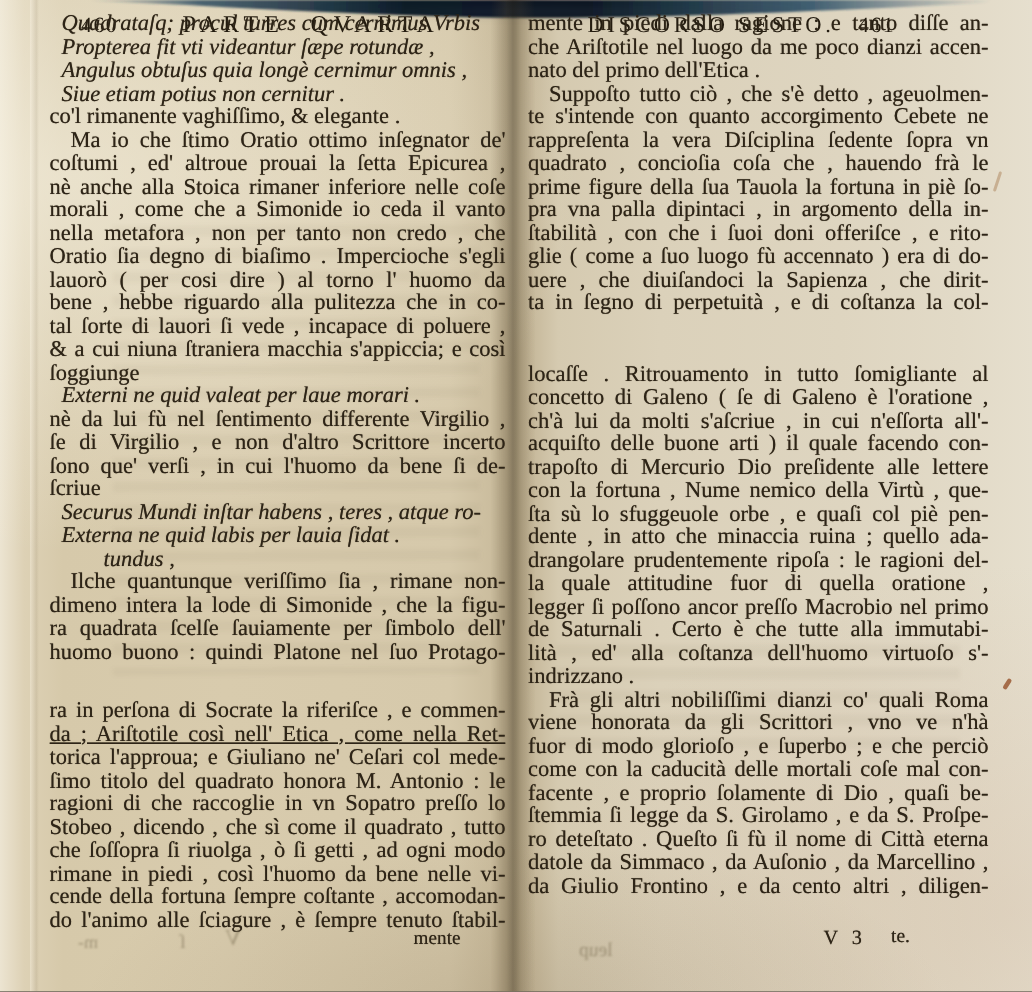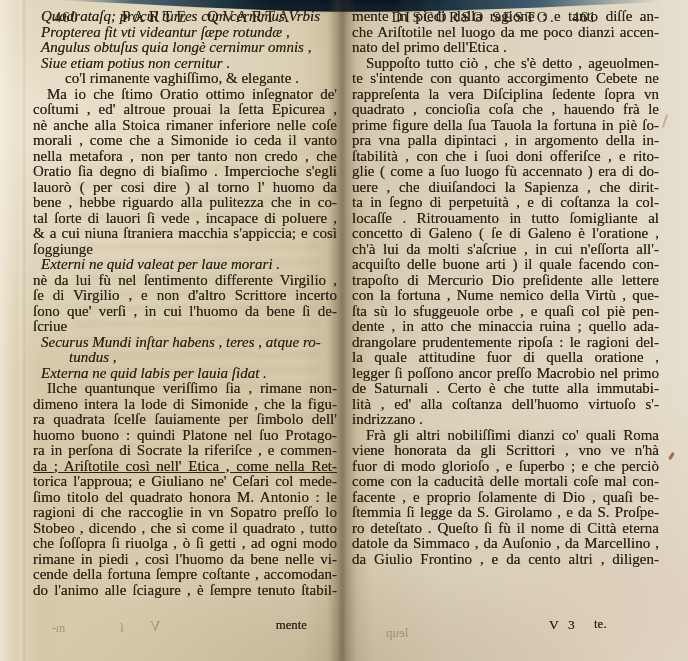--- a/index.html
+++ b/index.html
@@ -93,21 +93,21 @@
   <div class="pagenum pagenum-left">460</div>
   <div class="title title-left">PARTE QVARTA</div>
   <div class="textcol textcol-left">
       <div class="block">
         <div class="line it" style="padding-left: 8px;">Quadrataſq; procul turres cum cernimus Vrbis</div>
         <div class="line it" style="padding-left: 8px;">Propterea fit vti videantur ſæpe rotundæ ,</div>
         <div class="line it" style="padding-left: 8px;">Angulus obtuſus quia longè cernimur omnis ,</div>
         <div class="line it" style="padding-left: 8px;">Siue etiam potius non cernitur .</div>
       </div>
       <div class="block">
-        <div class="line" style="padding-left: 0px; margin-left: 32px;">co'l rimanente vaghiſſimo, &amp; elegante .</div>
+        <div class="line" style="padding-left: 0px;">co'l rimanente vaghiſſimo, &amp; elegante .</div>
       </div>
       <div class="block">
         <div class="line j" style="padding-left: 14px;">Ma io che ſtimo Oratio ottimo inſegnator de'</div>
         <div class="line j" style="padding-left: 0px;">coſtumi , ed' altroue prouai la ſetta Epicurea ,</div>
         <div class="line j" style="padding-left: 0px;">nè anche alla Stoica rimaner inferiore nelle coſe</div>
         <div class="line j" style="padding-left: 0px;">morali , come che a Simonide io ceda il vanto</div>
         <div class="line j" style="padding-left: 0px;">nella metafora , non per tanto non credo , che</div>
         <div class="line j" style="padding-left: 0px;">Oratio ſia degno di biaſimo . Impercioche s'egli</div>
         <div class="line j" style="padding-left: 0px;">lauorò ( per cosi dire ) al torno l' huomo da</div>
         <div class="line j" style="padding-left: 0px;">bene , hebbe riguardo alla pulitezza che in co-</div>
@@ -119,29 +119,29 @@
         <div class="line it" style="padding-left: 8px;">Externi ne quid valeat per laue morari .</div>
       </div>
       <div class="block">
         <div class="line j" style="padding-left: 0px;">nè da lui fù nel ſentimento differente Virgilio ,</div>
         <div class="line j" style="padding-left: 0px;">ſe di Virgilio , e non d'altro Scrittore incerto</div>
         <div class="line j" style="padding-left: 0px;">ſono que' verſi , in cui l'huomo da bene ſi de-</div>
         <div class="line" style="padding-left: 0px;">ſcriue</div>
       </div>
       <div class="block">
         <div class="line it" style="padding-left: 8px;">Securus Mundi inſtar habens , teres , atque ro-</div>
+        <div class="line it" style="padding-left: 8px;">Externa ne quid labis per lauia ſidat .</div>
         <div class="line it" style="padding-left: 36px;">tundus ,</div>
-        <div class="line it" style="padding-left: 8px;">Externa ne quid labis per lauia ſidat .</div>
       </div>
       <div class="block">
         <div class="line j" style="padding-left: 14px;">Ilche quantunque veriſſimo ſia , rimane non-</div>
         <div class="line j" style="padding-left: 0px;">dimeno intera la lode di Simonide , che la figu-</div>
         <div class="line j" style="padding-left: 0px;">ra quadrata ſcelſe ſauiamente per ſimbolo dell'</div>
         <div class="line j" style="padding-left: 0px;">huomo buono : quindi Platone nel ſuo Protago-</div>
-        <div class="line j" style="padding-left: 0px;">ra in perſona di Socrate la riferiſce , e commen-</div>
+        <div class="line j" style="padding-left: 0px; margin-top: 24px;">ra in perſona di Socrate la riferiſce , e commen-</div>
         <div class="line j" style="padding-left: 0px; text-decoration: underline;">da ; Ariſtotile così nell' Etica , come nella Ret-</div>
         <div class="line j" style="padding-left: 0px;">torica l'approua; e Giuliano ne' Ceſari col mede-</div>
         <div class="line j" style="padding-left: 0px;">ſimo titolo del quadrato honora M. Antonio : le</div>
         <div class="line j" style="padding-left: 0px;">ragioni di che raccoglie in vn Sopatro preſſo lo</div>
         <div class="line j" style="padding-left: 0px;">Stobeo , dicendo , che sì come il quadrato , tutto</div>
         <div class="line j" style="padding-left: 0px;">che ſoſſopra ſi riuolga , ò ſi getti , ad ogni modo</div>
         <div class="line j" style="padding-left: 0px;">rimane in piedi , così l'huomo da bene nelle vi-</div>
         <div class="line j" style="padding-left: 0px;">cende della fortuna ſempre coſtante , accomodan-</div>
         <div class="line j" style="padding-left: 0px;">do l'animo alle ſciagure , è ſempre tenuto ſtabil-</div>
       </div>
@@ -160,21 +160,21 @@
         <div class="line j" style="padding-left: 14px;">Suppoſto tutto ciò , che s'è detto , ageuolmen-</div>
         <div class="line j" style="padding-left: 0px;">te s'intende con quanto accorgimento Cebete ne</div>
         <div class="line j" style="padding-left: 0px;">rappreſenta la vera Diſciplina ſedente ſopra vn</div>
         <div class="line j" style="padding-left: 0px;">quadrato , concioſia coſa che , hauendo frà le</div>
         <div class="line j" style="padding-left: 0px;">prime figure della ſua Tauola la fortuna in piè ſo-</div>
         <div class="line j" style="padding-left: 0px;">pra vna palla dipintaci , in argomento della in-</div>
         <div class="line j" style="padding-left: 0px;">ſtabilità , con che i ſuoi doni offeriſce , e rito-</div>
         <div class="line j" style="padding-left: 0px;">glie ( come a ſuo luogo fù accennato ) era di do-</div>
         <div class="line j" style="padding-left: 0px;">uere , che diuiſandoci la Sapienza , che dirit-</div>
         <div class="line j" style="padding-left: 0px;">ta in ſegno di perpetuità , e di coſtanza la col-</div>
-        <div class="line j" style="padding-left: 0px;">locaſſe . Ritrouamento in tutto ſomigliante al</div>
+        <div class="line j" style="padding-left: 0px; margin-top: 32px;">locaſſe . Ritrouamento in tutto ſomigliante al</div>
         <div class="line j" style="padding-left: 0px;">concetto di Galeno ( ſe di Galeno è l'oratione ,</div>
         <div class="line j" style="padding-left: 0px;">ch'à lui da molti s'aſcriue , in cui n'eſſorta all'-</div>
         <div class="line j" style="padding-left: 0px;">acquiſto delle buone arti ) il quale facendo con-</div>
         <div class="line j" style="padding-left: 0px;">trapoſto di Mercurio Dio preſidente alle lettere</div>
         <div class="line j" style="padding-left: 0px;">con la fortuna , Nume nemico della Virtù , que-</div>
         <div class="line j" style="padding-left: 0px;">ſta sù lo sfuggeuole orbe , e quaſi col piè pen-</div>
         <div class="line j" style="padding-left: 0px;">dente , in atto che minaccia ruina ; quello ada-</div>
         <div class="line j" style="padding-left: 0px;">drangolare prudentemente ripoſa : le ragioni del-</div>
         <div class="line j" style="padding-left: 0px;">la quale attitudine fuor di quella oratione ,</div>
         <div class="line j" style="padding-left: 0px;">legger ſi poſſono ancor preſſo Macrobio nel primo</div>

